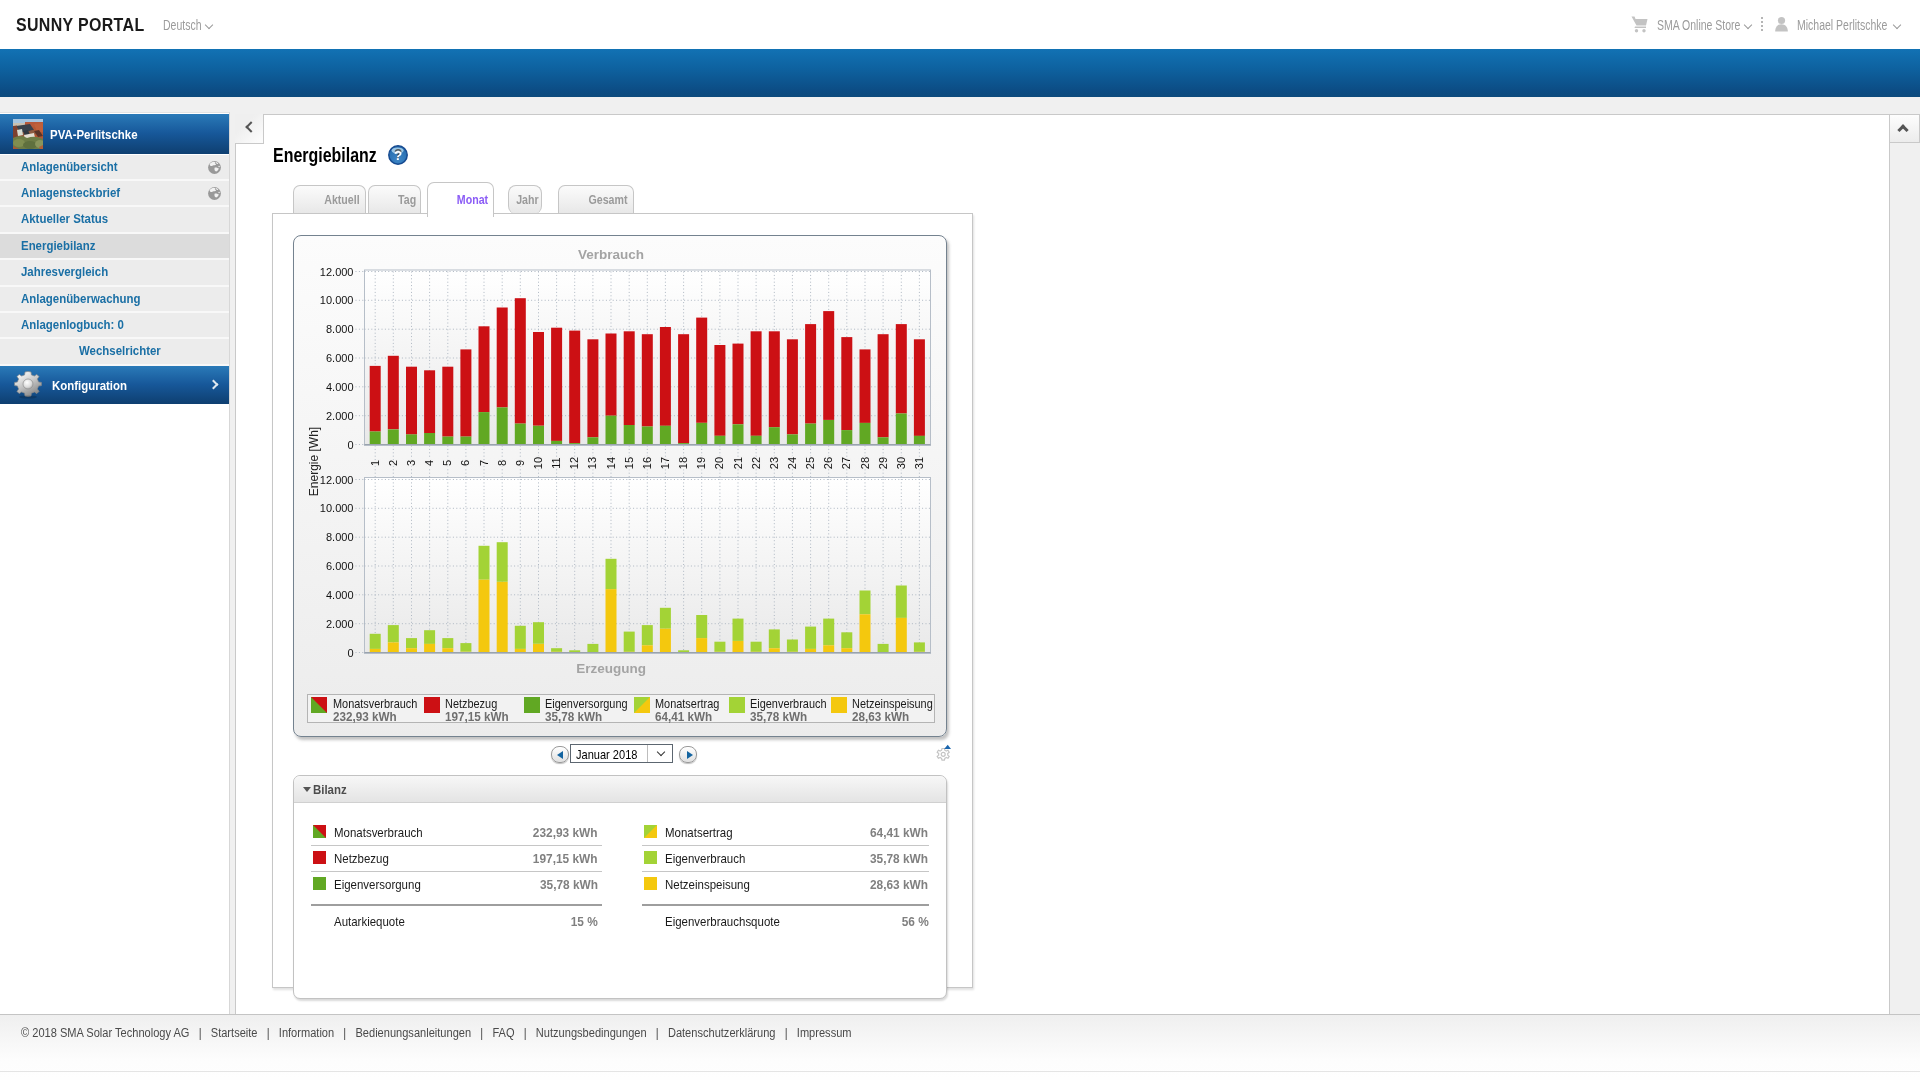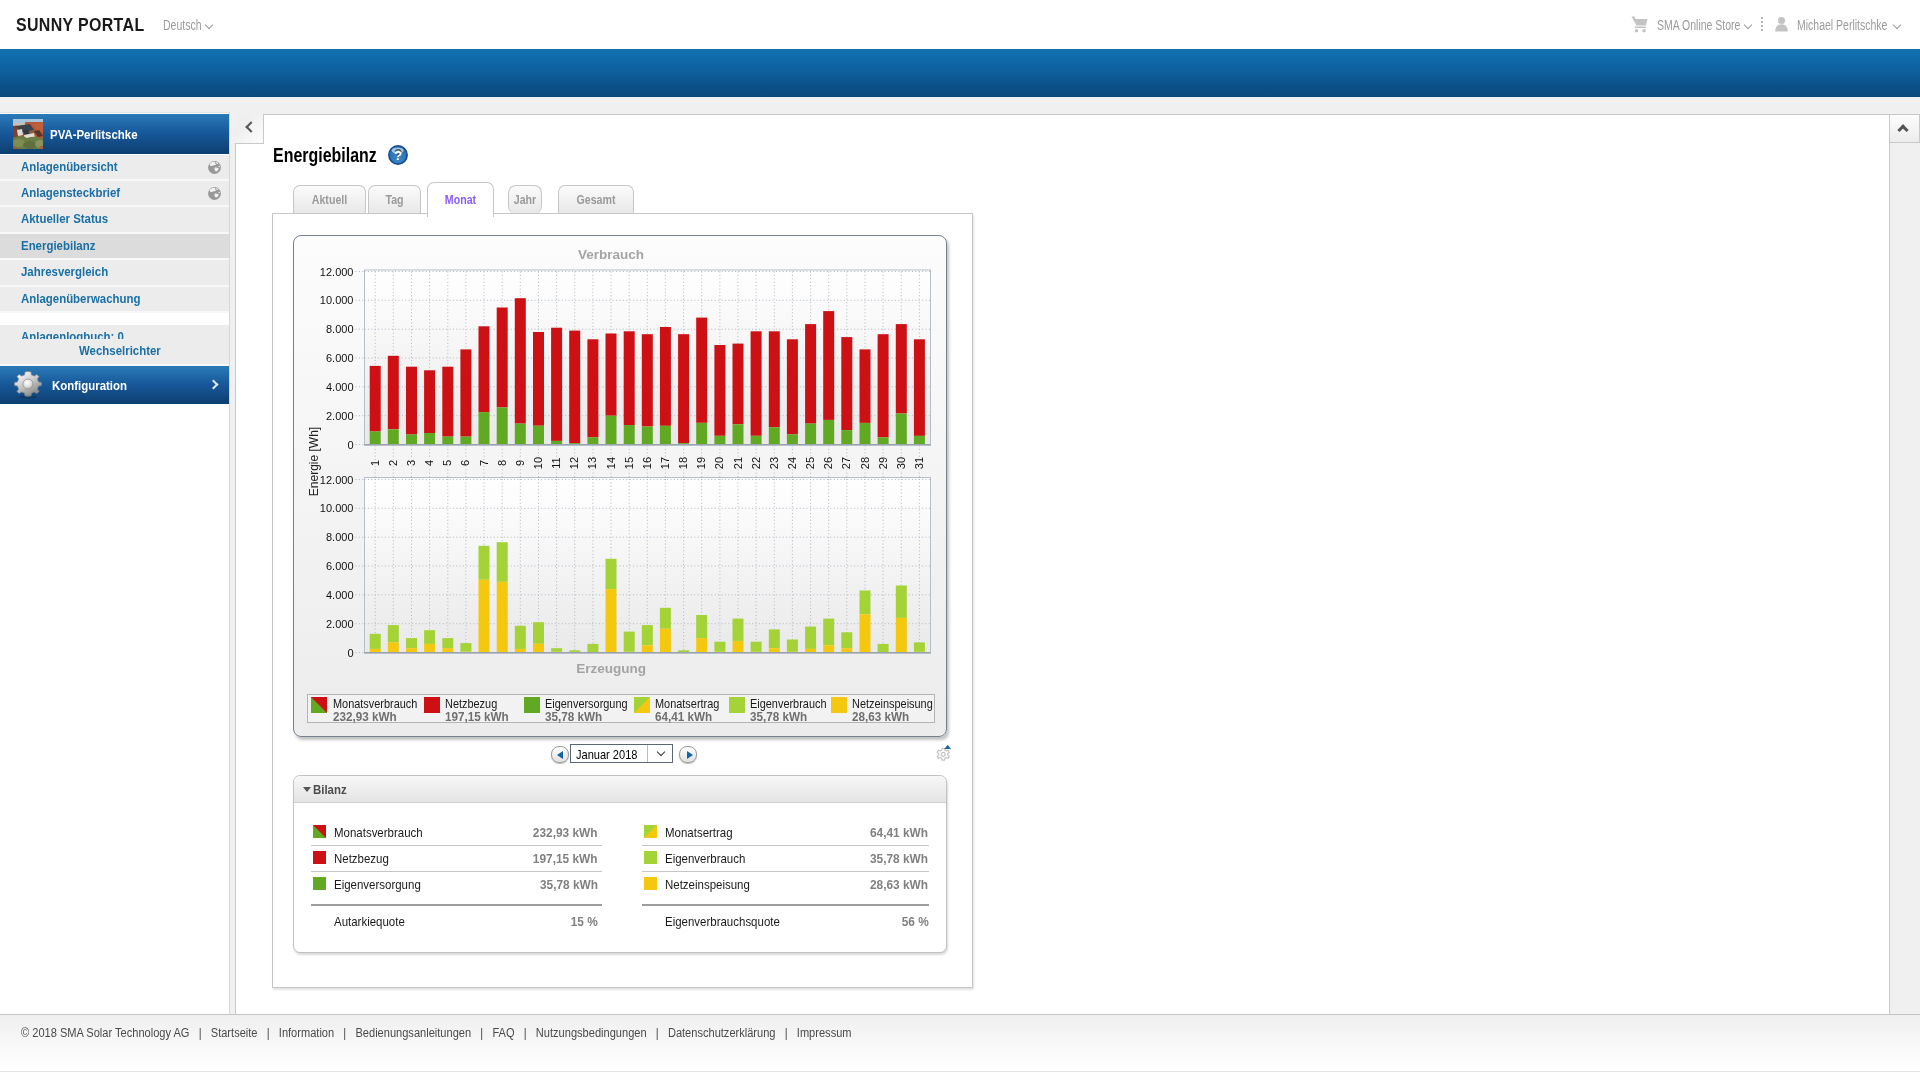--- a/index.html
+++ b/index.html
@@ -39,21 +39,21 @@
 #notch { left:235px; top:114px; width:28px; height:29px; background:linear-gradient(135deg,#efefef 35%,#fbfbfb 90%); }
 #notch .c { position:absolute; left:12px; top:9px; width:8px; height:8px; border-left:2px solid #555; border-bottom:2px solid #555; transform:rotate(45deg); }
 #main { left:264px; top:114px; width:1626px; height:897px; }
 #upbtn { left:1890px; top:114px; width:30px; height:29px; background:linear-gradient(#fdfdfd,#ececec); border:1px solid #c9c9c9; border-left:none; }
 #upbtn .c { position:absolute; left:9px; top:11px; width:8px; height:8px; border-left:3px solid #555; border-top:3px solid #555; transform:rotate(45deg); }
 
 #h1 { left:9px; top:29px; font-size:21px; font-weight:bold; color:#000; transform:scaleX(0.76); transform-origin:0 50%; }
 #helpico { left:124px; top:31px; width:20px; height:20px; }
 
 
-.tab { position:absolute; top:71px; height:29px; border:1px solid #c6c6c6; border-bottom:none; border-radius:7px 7px 0 0; background:linear-gradient(#fbfbfb,#e7e7e7); color:#9a9a9a; font-weight:bold; font-size:12.5px; text-align:center; z-index:2; }
+.tab { position:absolute; top:71px; height:29px; border:1px solid #c6c6c6; border-bottom:none; border-radius:7px 7px 0 0; background:linear-gradient(#fbfbfb,#e7e7e7); color:#9a9a9a; font-weight:bold; font-size:12.5px; text-align:right; z-index:2; }
 .tab span { display:block; margin-top:7px; transform:scaleX(0.85); }
 .tab.on { top:68px; height:35px; background:#fff; color:#8b5cf6; z-index:4; }
 
 #tabbox { left:8px; top:99px; width:701px; height:775px; border:1px solid #c6c6c6; background:#fff; z-index:3; box-shadow:1px 2px 2px rgba(0,0,0,0.12); }
 
 
 #cpan { position:absolute; left:20px; top:21px; width:654px; height:502px; border:1px solid #74828f; border-radius:8px; background:linear-gradient(#fcfcfc,#ececec); box-shadow:2px 3px 3px rgba(120,120,120,0.45); }
 
 
 #legend { position:absolute; left:12.5px; top:458px; width:628.5px; height:29px; border:1px solid #b4b4b4; background:#f2f2f2; }
@@ -64,21 +64,21 @@
 
 #daterow { position:absolute; left:0px; top:530px; width:681px; height:26px; }
 .navbtn { position:absolute; width:18px; height:17px; border:1px solid #9a9a9a; border-radius:8px; background:linear-gradient(#fff,#e0e0e0); box-shadow:0 1px 1px rgba(0,0,0,0.25); }
 .navbtn .tri { position:absolute; width:0; height:0; top:4px; }
 #selbox { position:absolute; left:296.5px; top:0px; width:103px; height:19px; border:1px solid #5c6670; background:#fff; }
 #selbox .txt { position:absolute; left:5px; top:2px; font-size:13px; color:#000; transform:scaleX(0.85); transform-origin:0 50%; white-space:nowrap; }
 #selbox .btn { position:absolute; right:0px; top:0px; width:25px; height:17px; background:#fff; border-left:1px solid #bdbdbd; }
 #selbox .c { position:absolute; right:8px; top:4px; width:6px; height:6px; border-left:1.7px solid #333; border-bottom:1.7px solid #333; transform:rotate(-45deg); }
 
 
-#bilanz { position:absolute; left:19.5px; top:561px; width:654px; height:178px; border:1px solid #c2c2c2; border-radius:7px; background:#fff; box-shadow:1px 2px 2px rgba(0,0,0,0.15); }
+#bilanz { position:absolute; left:19.5px; top:561px; width:654px; height:224px; border:1px solid #c2c2c2; border-radius:7px; background:#fff; box-shadow:1px 2px 2px rgba(0,0,0,0.15); }
 #bilhead { position:absolute; left:0; top:0; width:100%; height:27px; background:linear-gradient(#f7f7f7,#e4e4e4); border-bottom:1px solid #d0d0d0; border-radius:7px 7px 0 0; }
 #bilhead .t { position:absolute; left:19px; top:6px; font-size:13px; font-weight:bold; color:#4d4d4d; transform:scaleX(0.88); transform-origin:0 50%; }
 #bilhead .tri { position:absolute; left:9px; top:11px; width:0; height:0; border-left:4px solid transparent; border-right:4px solid transparent; border-top:5px solid #555; }
 .brow { position:absolute; height:26px; }
 .brow .sq { position:absolute; left:0; top:5px; width:13px; height:13px; }
 .brow .lb { position:absolute; left:21px; top:5px; font-size:13.5px; color:#1a1a1a; white-space:nowrap; transform:scaleX(0.85); transform-origin:0 50%; }
 .brow .vl { position:absolute; right:0; top:5px; font-size:13.5px; font-weight:bold; color:#808080; white-space:nowrap; transform:scaleX(0.88); transform-origin:100% 50%; }
 .bsep { position:absolute; height:1px; background:#c6c6c6; }
 
 
@@ -147,21 +147,21 @@
           <circle cx="6.5" cy="6.5" r="6.4" fill="#999999"></circle>
           <path fill="#f2f2f2" d="M1.6 3.2 C2.5 1.7 4.3 0.6 6.2 0.7 C7.8 1.1 7.9 2.0 6.7 2.5 C8.0 2.5 8.6 3.4 7.4 4.1 C6.2 4.8 5.2 4.1 4.0 4.9 C3.0 5.5 2.0 4.7 1.6 3.2 Z"></path>
           <path fill="#f2f2f2" d="M7.8 0.9 C9.1 1.1 10.1 2.1 10.3 3.0 C9.3 3.5 7.9 2.4 7.8 0.9 Z"></path>
           <path fill="#f2f2f2" d="M7.0 6.6 C8.2 6.2 9.5 7.2 10.8 7.3 C10.6 8.8 9.5 10.1 8.2 10.6 C7.5 9.7 6.4 9.5 6.5 8.4 C6.5 7.6 6.4 6.9 7.0 6.6 Z"></path>
           <circle cx="11.1" cy="5.5" r="0.7" fill="#f2f2f2"></circle>
         </svg></div>
     <div class="sitem" style="top:94.4px;"><span class="tx">Aktueller Status</span></div>
     <div class="sitem sel" style="top:120.8px;"><span class="tx">Energiebilanz</span></div>
     <div class="sitem" style="top:147.2px;"><span class="tx">Jahresvergleich</span></div>
     <div class="sitem" style="top:173.6px;"><span class="tx">Anlagenüberwachung</span></div>
-    <div class="sitem" style="top:212px;"><span class="tx">Anlagenlogbuch: 0</span></div>
+    <div class="sitem" style="top:200px;"><span class="tx">Anlagenlogbuch: 0</span></div>
     <div class="sitem" style="top:226.4px;text-align:center;"><span class="tx">Wechselrichter</span></div>
     <div id="konf">
       <svg id="gearkonf" viewBox="0 0 30 30">
           <defs>
             <linearGradient id="mg" x1="0.2" y1="0" x2="0.8" y2="1">
               <stop offset="0" stop-color="#ffffff"></stop>
               <stop offset="0.45" stop-color="#c9c9c9"></stop>
               <stop offset="1" stop-color="#7e7e7e"></stop>
             </linearGradient>
             <radialGradient id="mg2" cx="0.4" cy="0.35" r="0.75">

